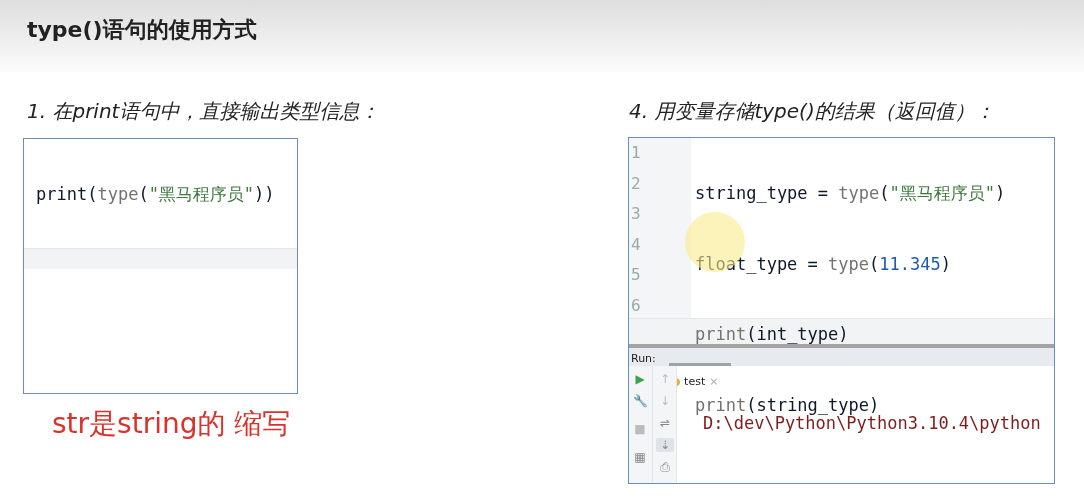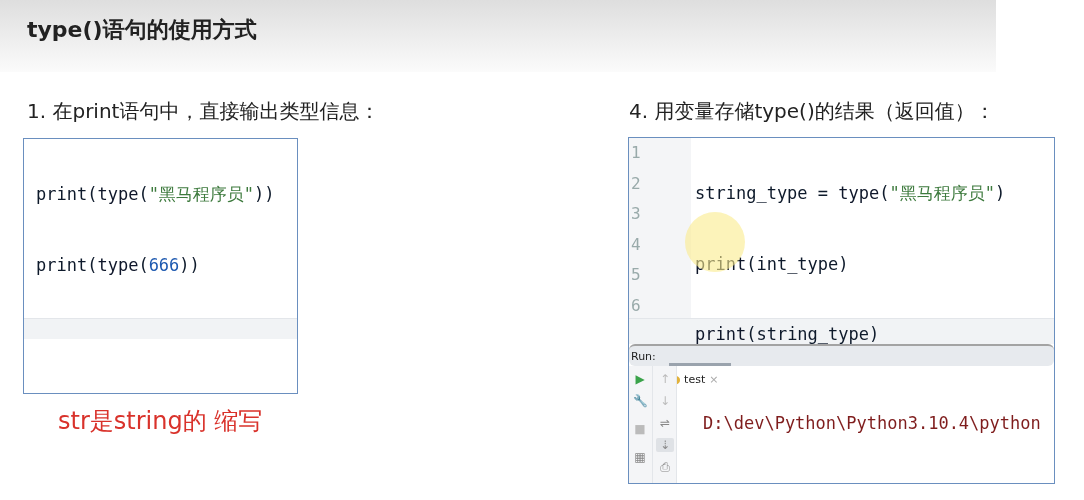--- a/index.html
+++ b/index.html
@@ -1,49 +1,48 @@
 <!DOCTYPE html>
 <html><head>
 <meta charset="utf-8">
 <style>
   * { box-sizing: border-box; margin: 0; padding: 0; }
   body { width: 1084px; height: 500px; background: #ffffff; position: relative; overflow: hidden; font-family: "DejaVu Sans", sans-serif; }
-  .header { position: absolute; left: 0; top: 0; width: 996px; height: 72px; background: linear-gradient(#dedede, #fbfbfb); }
+  .header { position: absolute; left: 0; top: 0; width: 1084px; height: 72px; background: linear-gradient(#dedede, #fbfbfb); }
   .title { position: absolute; left: 27px; top: 15px; font-size: 22px; font-weight: bold; color: #222; }
-  .section-label { position: absolute; top: 98px; font-size: 20px; color: #222; }
+  .section-label { position: absolute; top: 98px; font-size: 20px; color: #222; font-style: italic; }
   .code { font-family: "DejaVu Sans Mono", monospace; font-size: 17px; color: #0e1a2b; white-space: pre; }
-  .fn { color: #0f172a; text-align: center; }
+  .fn { color: #737373; text-align: center; }
   .str { color: #3d7a3d; }
   .num { color: #1f5ab0; }
   .panel { position: absolute; border: 1px solid #6a8fbf; background: #fff; overflow: hidden; }
   .line { height: 30.5px; line-height: 30.5px; }
   .grey-band { background: #f1f3f5; border-top: 1px solid #e3e6ea; }
-  .tabbar { background: #e7eaee; border-top: 2px solid #a3a3a3; position: relative; border-radius: 6px; }
+  .tabbar { background: #e7eaee; border-top: 4px solid #a3a3a3; position: relative; }
   .tab { font-size: 11px; color: #222; position: absolute; }
   .tab .x { color: #aaa; margin-left: 4px; }
   .tab-underline { position: absolute; height: 3px; background: #4a88c7; }
   .out .line { color: #111; }
-  .note { position: absolute; left: 58px; top: 405px; color: #d9322b; font-size: 24px; }
+  .note { position: absolute; left: 52px; top: 405px; color: #d9322b; font-size: 28px; }
   .gutter-num { color: #9aa; font-family: "DejaVu Sans Mono", monospace; font-size: 16px; }
   .highlight { position: absolute; left: 685px; top: 212px; width: 60px; height: 60px; border-radius: 50%; background: rgba(250, 235, 140, 0.6); }
   .tool-icon { position: absolute; font-size: 12px; color: #888; width: 14px; text-align: center; }
 </style>
 </head>
 <body>
 
 <div class="header">
   <div class="title">type()语句的使用方式</div>
 </div>
 
 <div class="section-label" style="left:27px;">1. 在print语句中，直接输出类型信息：</div>
 
 <div class="panel" style="left:23px; top:138px; width:275px; height:256px;">
   <div class="code" style="padding-left:12px; padding-top:0px;">
     <div class="line"><span>print(</span><span class="fn">type</span><span>(</span><span class="str">"黑马程序员"</span><span>))</span></div>
-    <div class="line"><span>print(</span><span class="fn">type</span><span>(</span><span class="num">666</span><span>))</span></div>
   </div>
   <div class="grey-band" style="height:21px; margin-top:-2px;"></div>
 
 </div>
 
 <div class="note">str是string的 缩写</div>
 
 <div class="section-label" style="left:629px;">4. 用变量存储type()的结果（返回值）：</div>
 
 <div class="panel" style="left:628px; top:137px; width:427px; height:347px;">
@@ -51,20 +50,21 @@
     <div style="position:absolute; left:0; top:0; width:62px; height:180px; background:#f4f5f7;">
       <div class="gutter-num line" style="padding-left:2px;">1</div>
       <div class="gutter-num line" style="padding-left:2px;">2</div>
       <div class="gutter-num line" style="padding-left:2px;">3</div>
       <div class="gutter-num line" style="padding-left:2px;">4</div>
       <div class="gutter-num line" style="padding-left:2px;">5</div>
       <div class="gutter-num line" style="padding-left:2px;">6</div>
     </div>
     <div class="code" style="position:absolute; left:66px; top:0;">
       <div class="line"><span>string_type = </span><span class="fn">type</span><span>(</span><span class="str">"黑马程序员"</span><span>)</span></div>
+      <div class="line"><span>float_type = </span><span class="fn">type</span><span>(</span><span class="num">11.345</span><span>)</span></div>
       <div class="line"><span class="fn">print</span><span>(int_type)</span></div>
       <div class="line"><span class="fn">print</span><span>(string_type)</span></div>
       
     </div>
   </div>
   <div class="grey-band" style="height:26px;"></div>
   <div class="tabbar" style="height:22px;">
     <div class="tab" style="left:2px; top:4px;">Run:</div>
     <div class="tab" style="left:42px; top:4px;margin-top:23px;"><span style="color:#e2b23a;">●</span> <span>test</span><span class="x">×</span></div>
     <div class="tab-underline" style="left:40px; bottom:0; width:62px; background:#9aa3ad;"></div>

